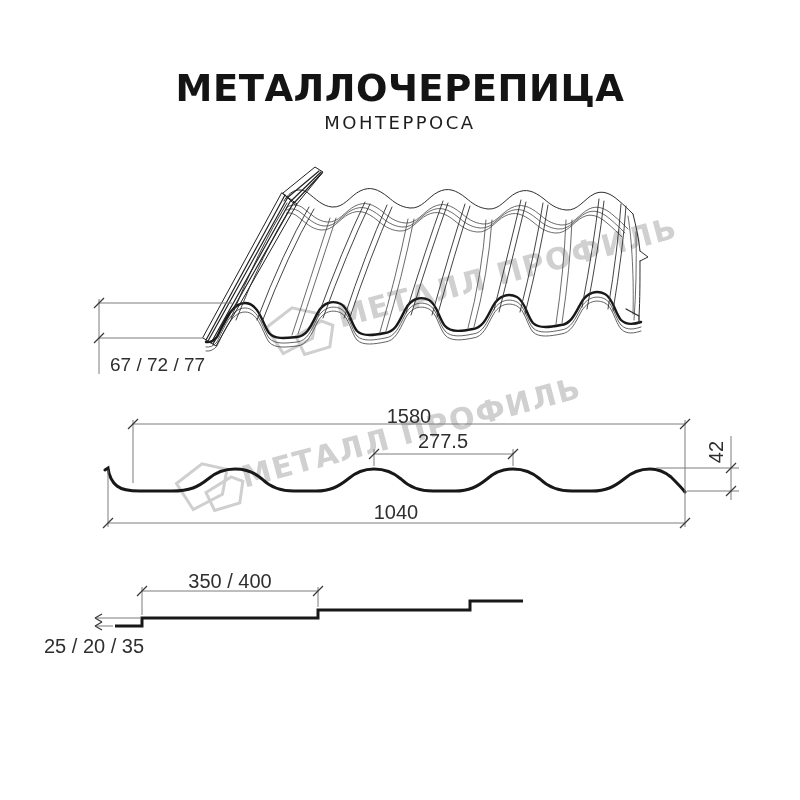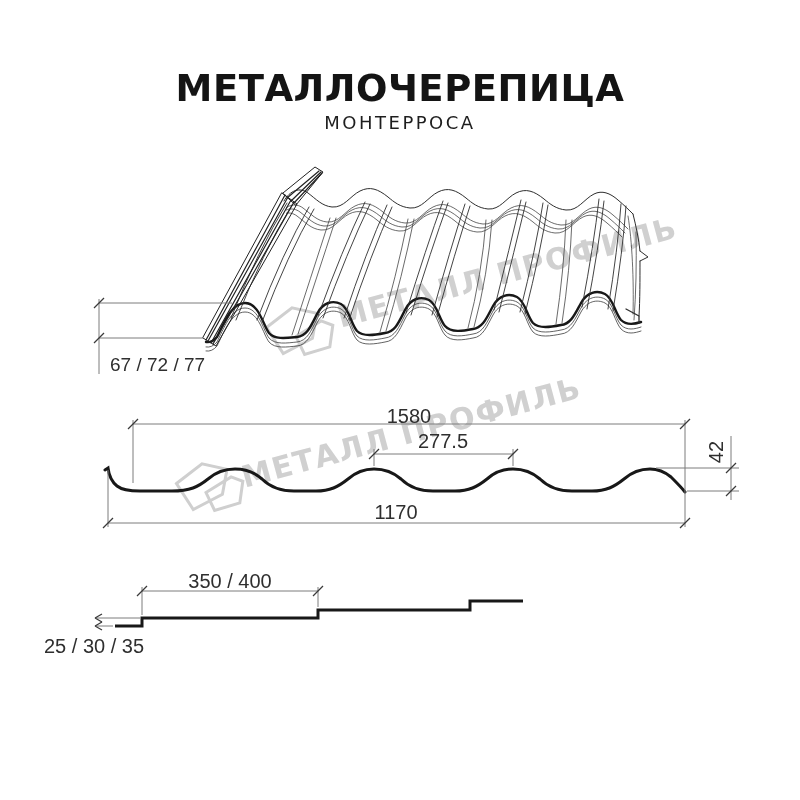--- a/index.html
+++ b/index.html
@@ -179,18 +179,18 @@
   <div id="page-title">МЕТАЛЛОЧЕРЕПИЦА</div>
 
   <div class="label" style="left:110px;top:355px;font-size:19px;text-align:right;">67 / 72 / 77</div>
 
   <div class="label center" style="left:409px;top:406px;">1580</div>
 
   <div class="label center" style="left:443px;top:431px;">277.5</div>
 
   <div class="label rot90" style="left:716px;top:452px;">42</div>
 
-  <div class="label center" style="left:396px;top:502px;">1170</div>
+  <div class="label center" style="left:396px;top:502px;">1040</div>
 
   <div class="label center" style="left:222px;top:571px;margin-left:8px;">350 / 400</div>
 
-  <div class="label" style="left:44px;top:636px;">25 / 30 / 35</div>
+  <div class="label" style="left:44px;top:636px;">25 / 20 / 35</div>
 </div>
 
 </body></html>

